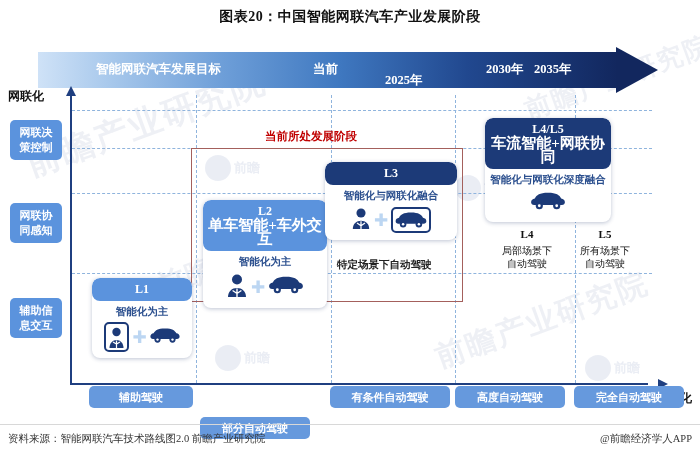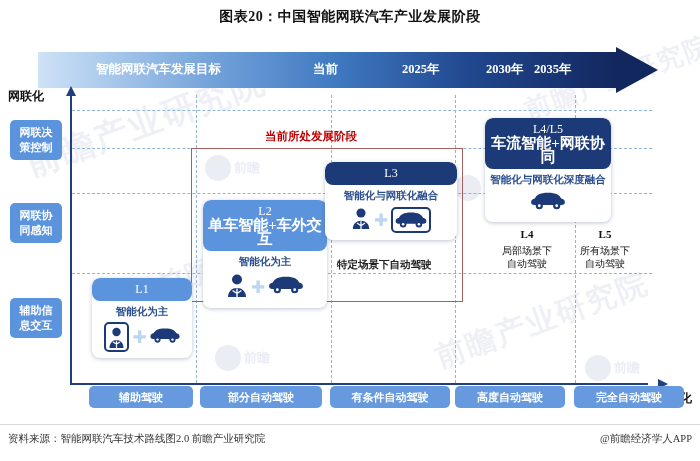--- a/index.html
+++ b/index.html
@@ -60,21 +60,21 @@
     border-left:42px solid #12275e;
   }
   .timeline .lbl{
     position:absolute;top:9px;
     color:#ffffff;font-weight:700;font-size:12.5px;
     font-family:"Liberation Serif","DejaVu Serif",serif;
     white-space:nowrap;
   }
   .tl-goal{left:58px;}
   .tl-now{left:275px;}
-  .tl-y1{left:364px;}
+  .tl-y1{left:347px;margin-top:11px;}
   .tl-y2{left:448px;}
   .tl-y3{left:496px;}
 
   
   .plot{
     position:absolute;left:70px;top:95px;width:588px;height:290px;
   }
   .axis-y{
     position:absolute;left:0;top:0;width:2px;height:288px;background:#1f3f80;
   }
@@ -127,21 +127,21 @@
     box-shadow:0 1px 4px rgba(40,60,110,.30);
     overflow:hidden;
     text-align:center;
   }
   .card .hdr{
     color:#ffffff;
     border-radius:8px;
     padding:4px 0 5px 0;
     font-family:"Liberation Serif","DejaVu Serif",serif;
   }
-  .card .hdr .lv{font-size:12px;font-weight:400;line-height:14px;}
+  .card .hdr .lv{font-size:12px;font-weight:700;line-height:14px;}
   .card .hdr .sub{font-size:15px;font-weight:700;line-height:14px;}
   .card .body{
     padding:4px 0 6px 0;
   }
   .card .body .desc{
     font-size:10.5px;color:#2b4f8e;font-weight:700;
     font-family:"Liberation Serif","DejaVu Serif",serif;
     line-height:14px;
   }
   .hdr-light{background:#5b93dd;}
@@ -371,20 +371,20 @@
 <div class="subcap" style="left:484px;top:228px;">
   <div class="t">L4</div>
   <div class="d">局部场景下<br>自动驾驶</div>
 </div>
 <div class="subcap" style="left:562px;top:228px;">
   <div class="t">L5</div>
   <div class="d">所有场景下<br>自动驾驶</div>
 </div>
 
 <div class="chip" style="left:89px;width:104px;">辅助驾驶</div>
-<div class="chip" style="left:200px;width:122px;">部分自动驾驶</div>
+<div class="chip" style="left:200px;width:110px;margin-top:31px;">部分自动驾驶</div>
 <div class="chip" style="left:330px;width:120px;">有条件自动驾驶</div>
 <div class="chip" style="left:455px;width:110px;">高度自动驾驶</div>
 <div class="chip" style="left:574px;width:110px;">完全自动驾驶</div>
 
 <div class="footer-rule"></div>
 <div class="src">资料来源：智能网联汽车技术路线图2.0 前瞻产业研究院</div>
 <div class="app">@前瞻经济学人APP</div>
 
 </body></html>

